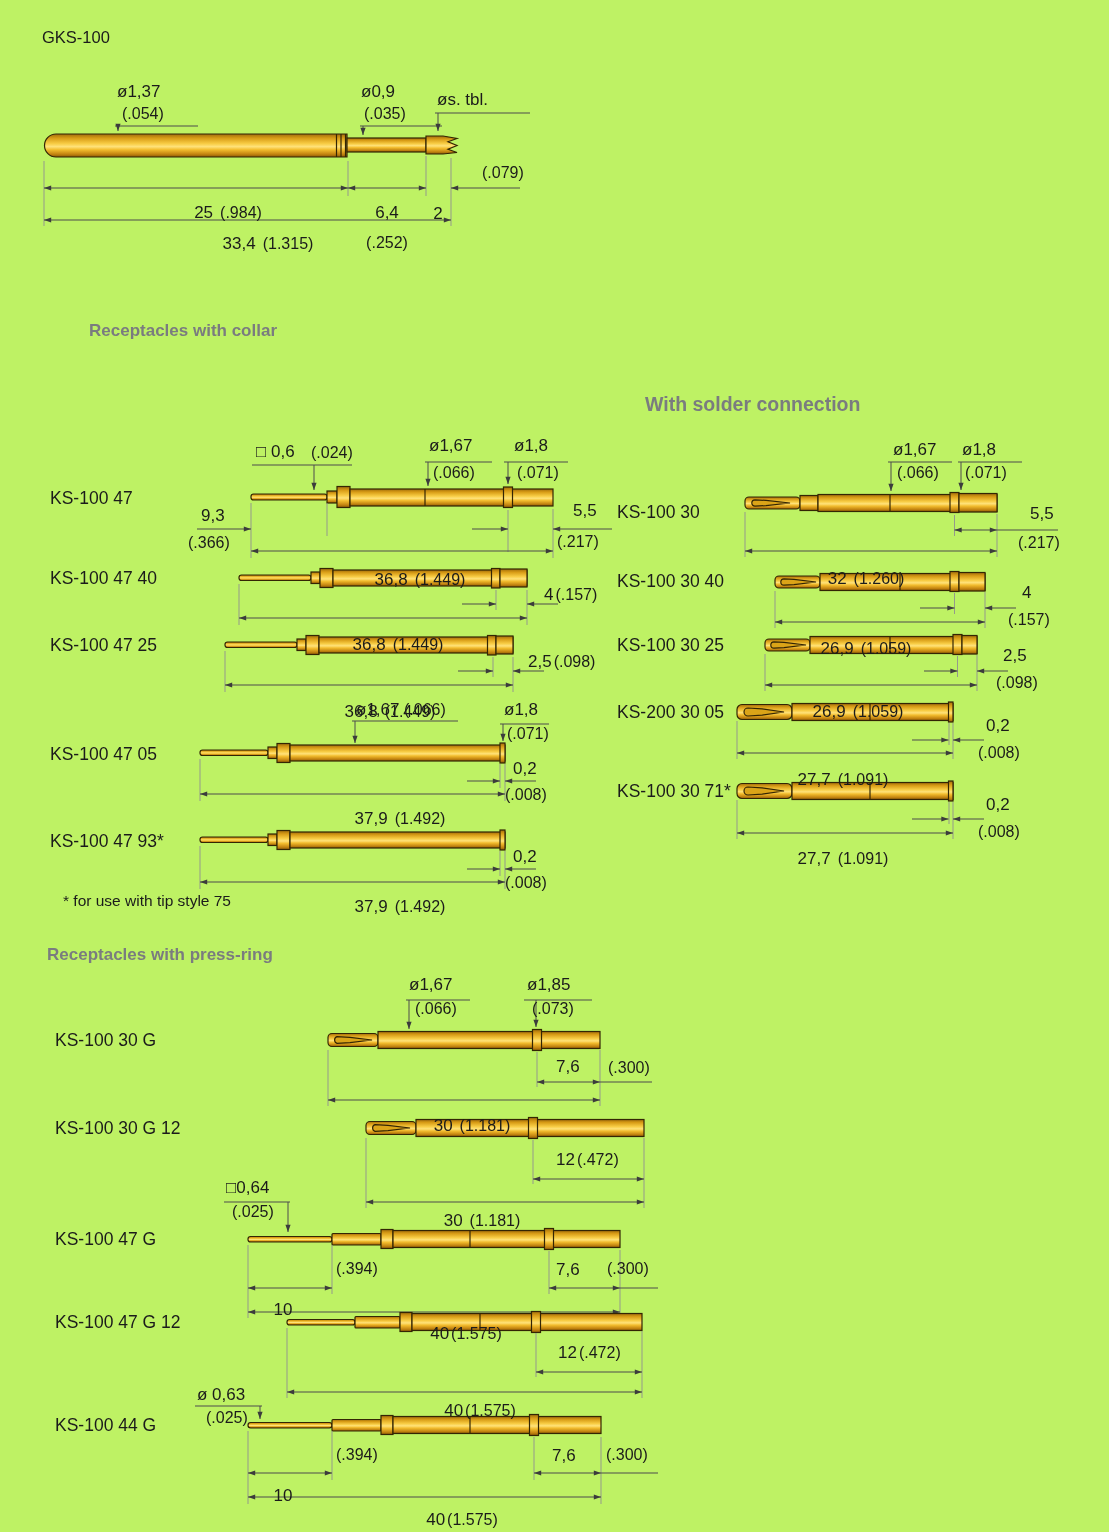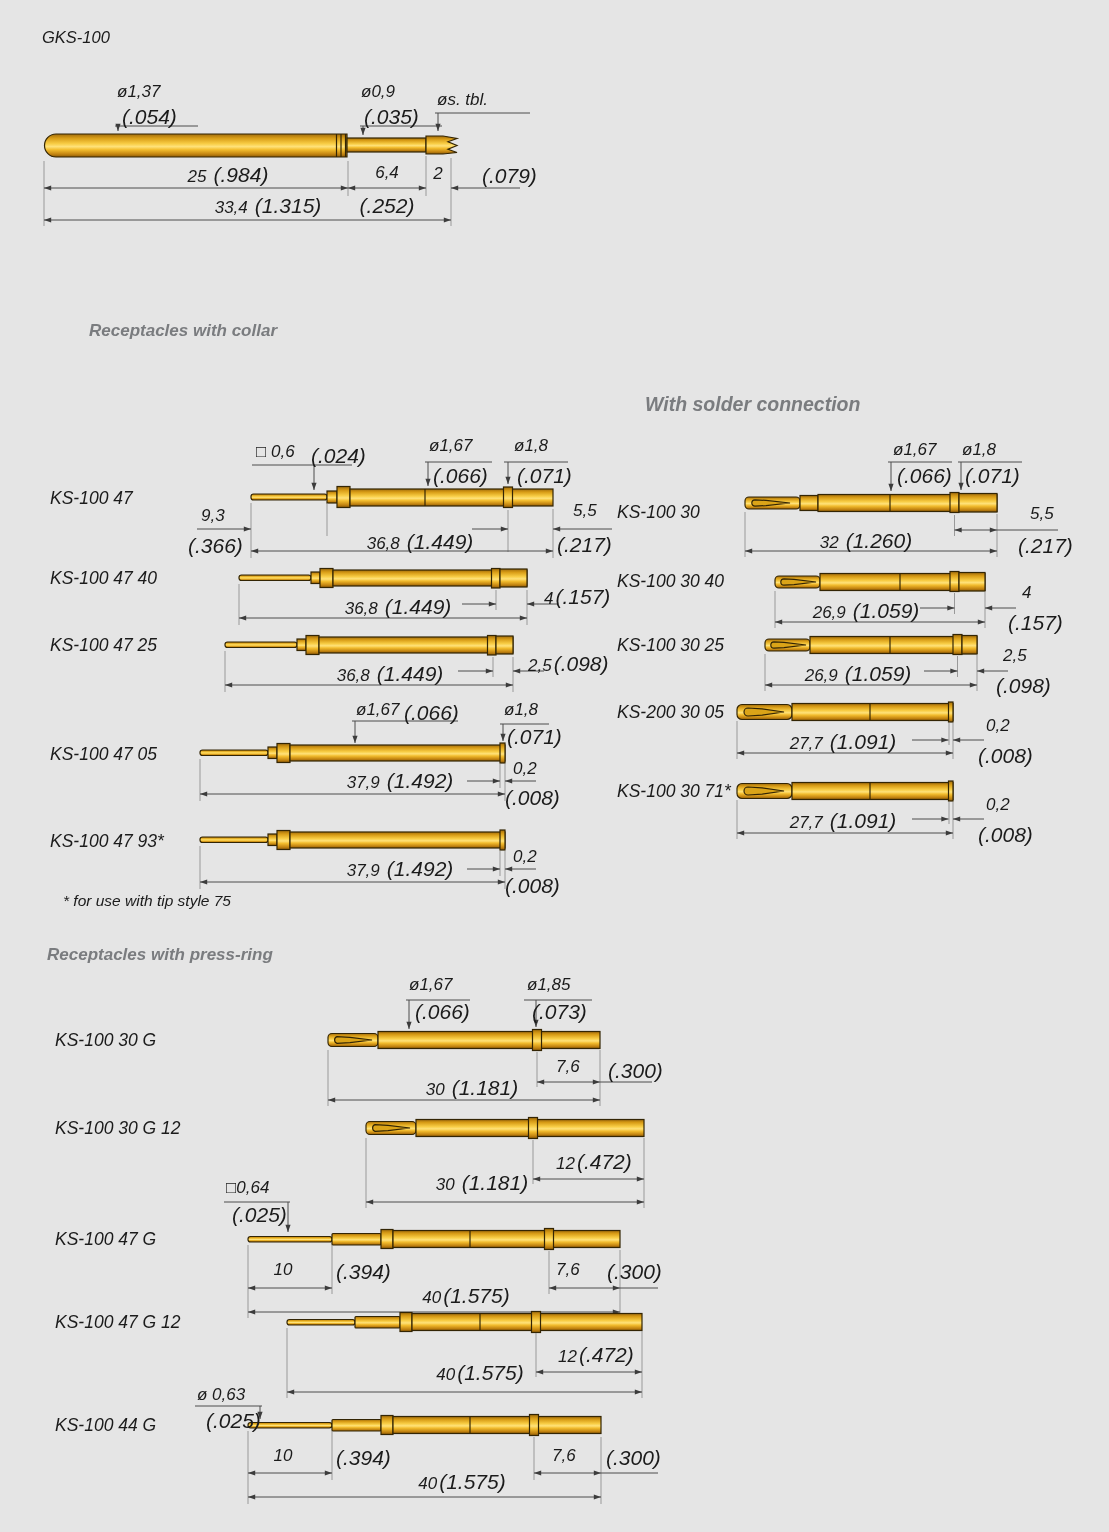--- a/index.html
+++ b/index.html
@@ -1,20 +1,20 @@
 <!DOCTYPE html>
 <html><head>
 <meta charset="utf-8">
 <style>
   html,body{margin:0;padding:0;background:#ffffff;}
-  .page{position:relative;width:1109px;height:1532px;background:#e5e5e5;
-        font-family:"Liberation Sans",sans-serif;color:#1b1b1b;overflow:hidden;font-style:italic;}
+  .page{position:relative;width:1109px;height:1532px;background:#bef264;
+        font-family:"Liberation Sans",sans-serif;color:#1b1b1b;overflow:hidden;}
   .t{position:absolute;white-space:nowrap;font-size:17px;line-height:1.05;}
-  .in{font-size:21px;}
-  .c{transform:translateX(-50%);}
+  .in{font-size:16px;}
+  .c{transform:translateX(-50%);margin-top:40px;}
   .pr{display:flex;gap:7px;align-items:baseline;}
   .pr0{display:flex;gap:2px;align-items:baseline;}
   .lbl{font-size:17.5px;}
   .code{font-size:16.5px;}
   .h1{font-size:17px;font-weight:bold;color:#7a7c7f;}
   .h2{font-size:19.5px;font-weight:bold;color:#7a7c7f;}
   .fn{font-size:15.5px;}
   svg.art{position:absolute;left:0;top:0;}
 </style>
 </head>

